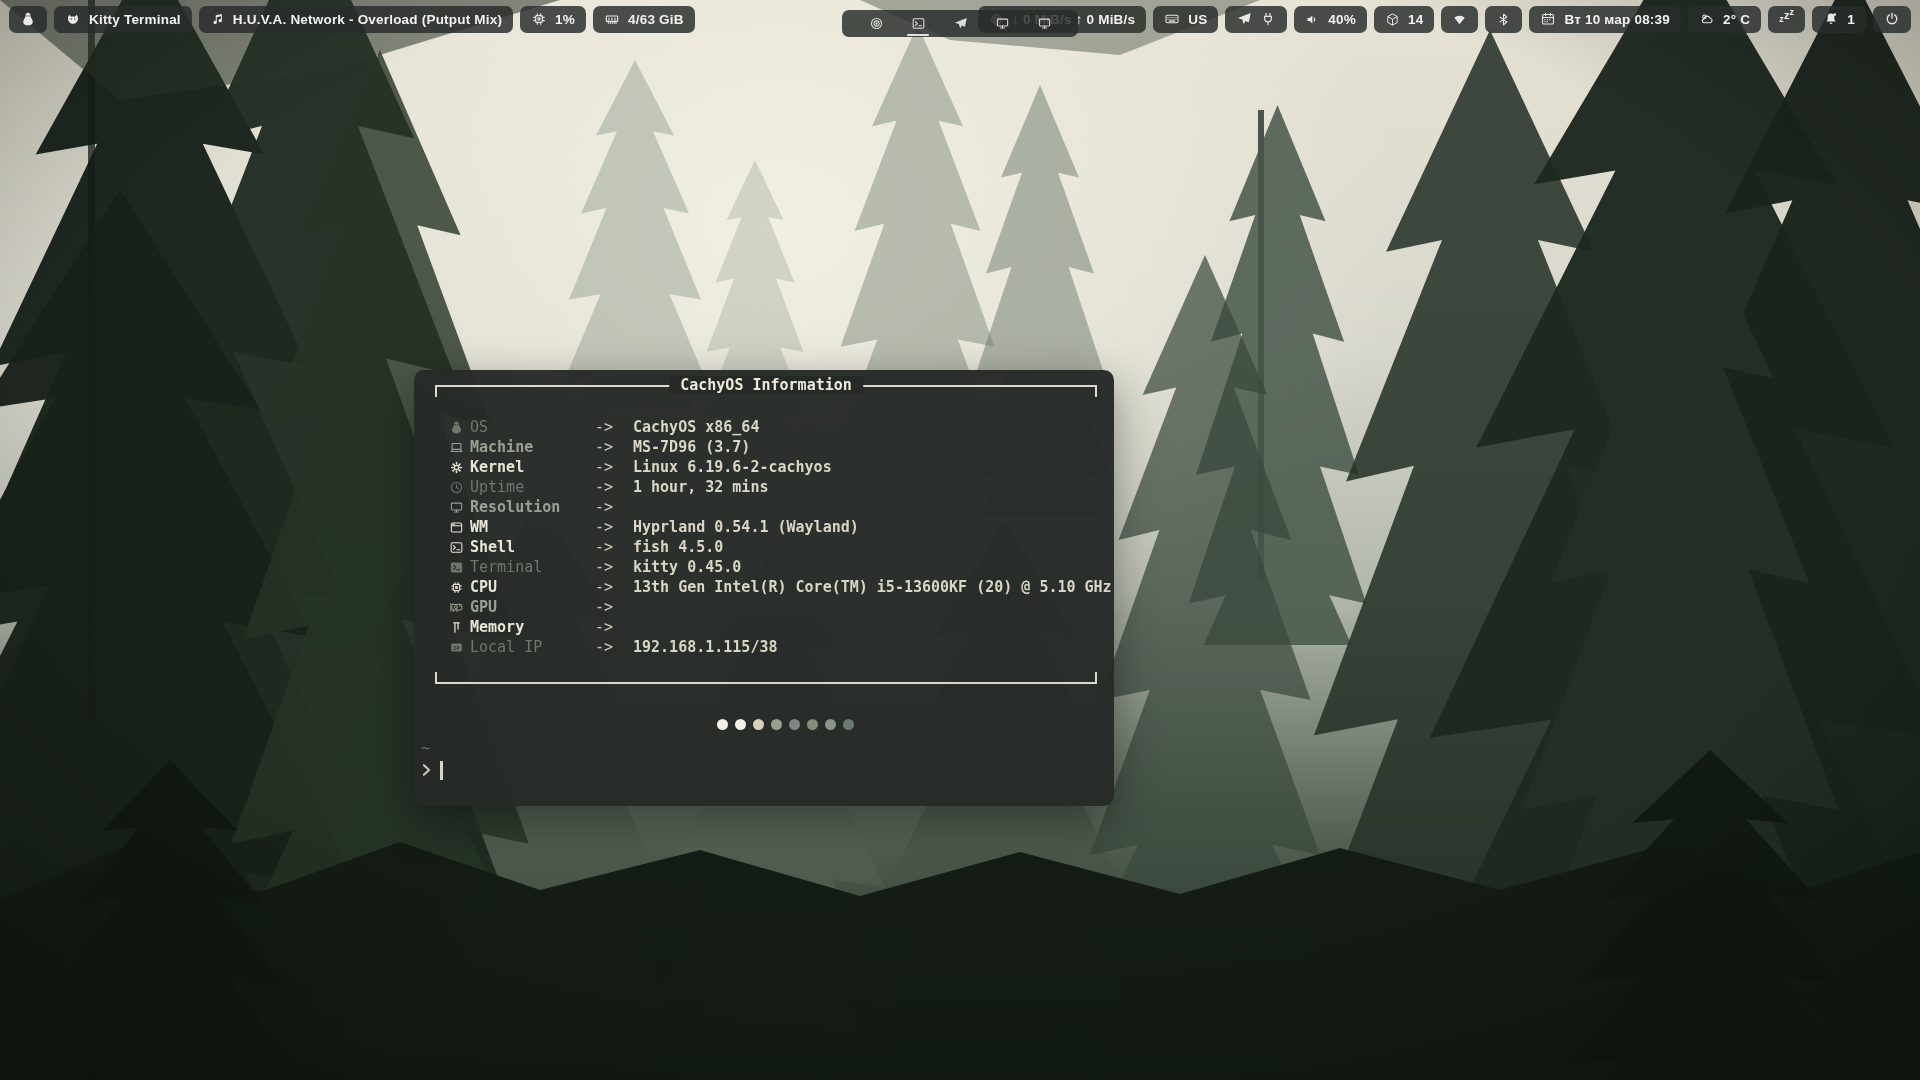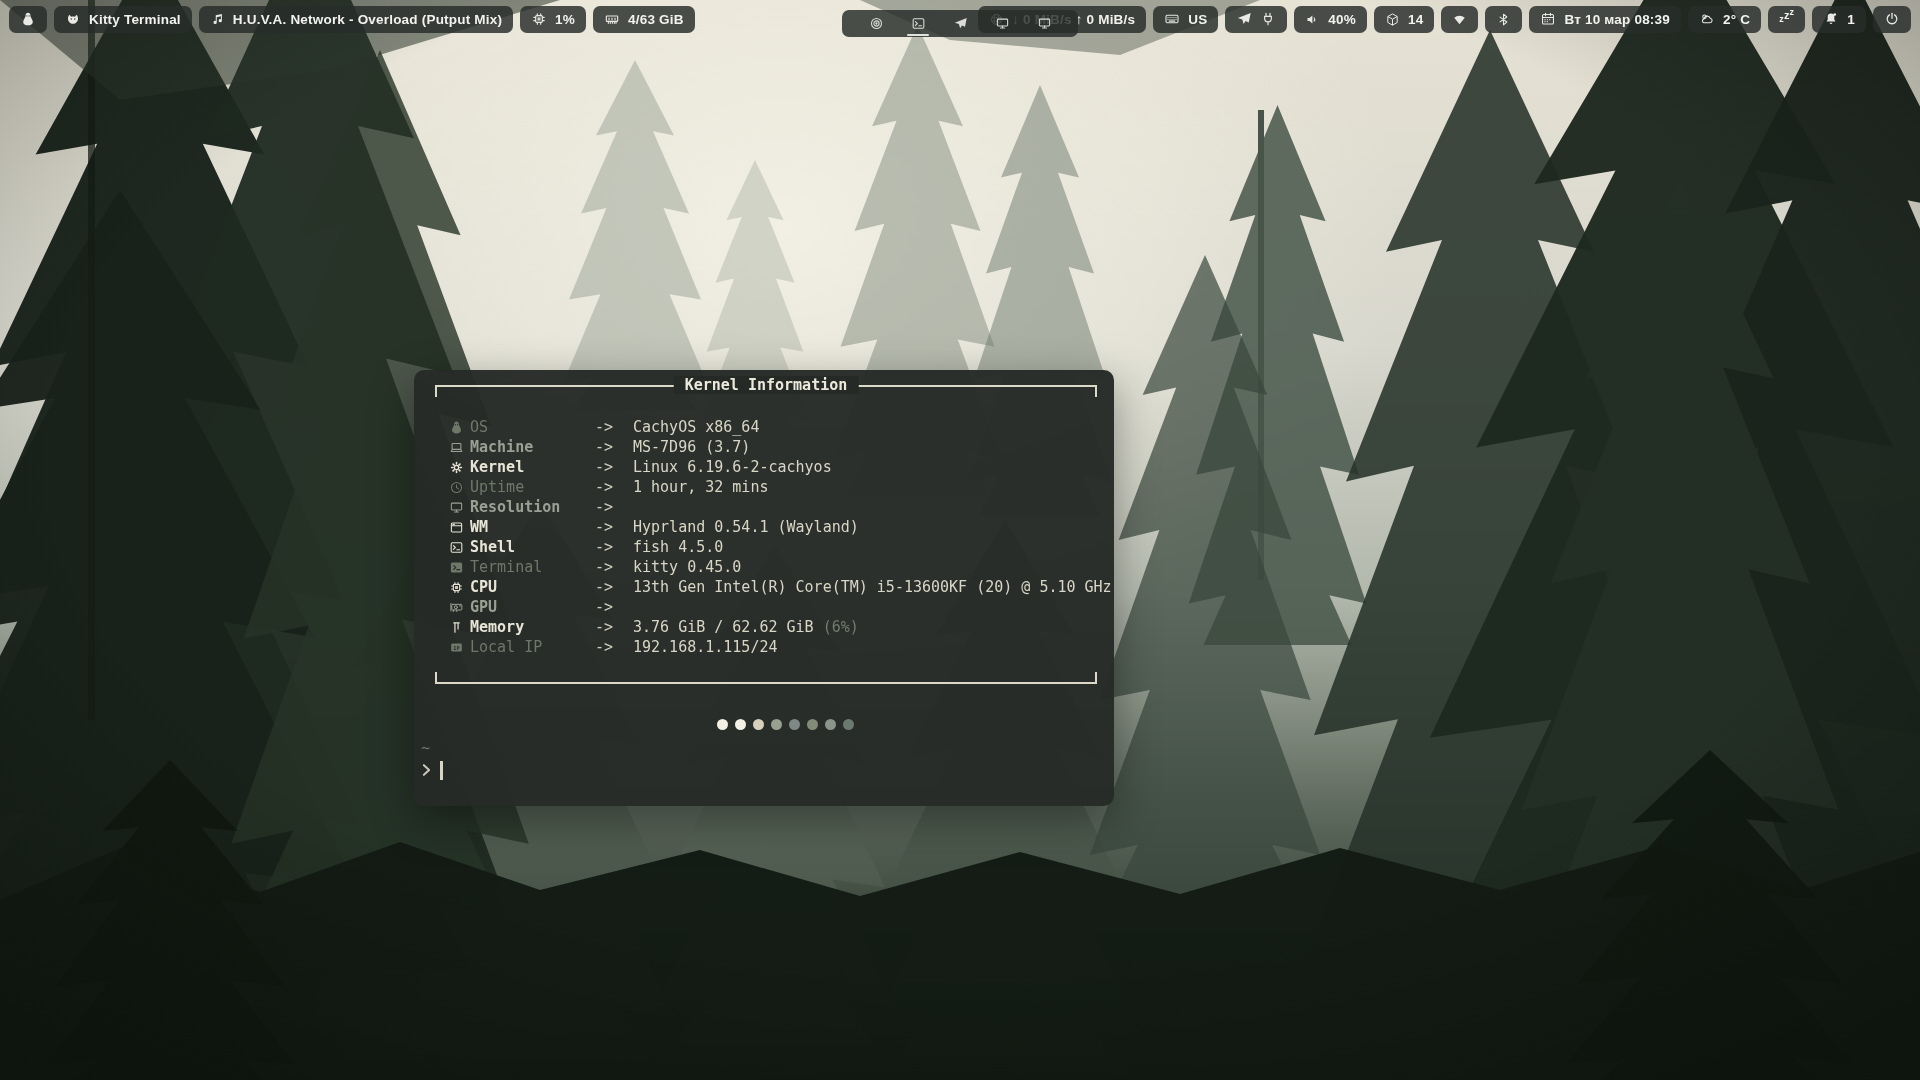--- a/index.html
+++ b/index.html
@@ -45,21 +45,21 @@
   .s-tl { left:0; top:0; } .s-tr { right:0; top:0; }
   .s-bl { left:0; bottom:0; } .s-br { right:0; bottom:0; }
   .fbox-title { position:absolute; top:-9px; left:50%; transform:translateX(-50%);
                 background:#262a27; padding:0 11px; font-weight:700; color:#eceadb;
                 white-space:nowrap; }
   .rows { position:absolute; left:0; right:-22px; top:32px; }
   .frow { display:grid; grid-template-columns:21px 125px 38px auto; align-items:center;
           height:20px; padding-left:14px; white-space:pre; }
   .frow .ficon { width:15px; height:15px; display:block; }
   .frow .arrow { color:#cfccbb; }
-  .frow .val { color:#d9d6c5; }
+  .frow .val { color:#d9d6c5;font-weight:bold; }
   .lbl-dim    { color:#6f7769; }
   .lbl-mid    { color:#9aa092; font-weight:700; }
   .lbl-bright { color:#e8e5d6; font-weight:700; }
   .val-suffix { color:#727b6e; }
   .palette { position:absolute; left:303px; top:349px; display:flex; gap:7px; }
   .dot { width:11px; height:11px; border-radius:50%; }
   .prompt { position:absolute; left:7px; top:367px; line-height:22px; }
   .prompt .cwd { color:#6e766b; }
   .prompt-line { display:flex; align-items:center; height:22px; }
   .chev { width:11px; height:14px; color:#c9c7b8; }
@@ -402,21 +402,21 @@
 
   <div class="terminal">
 
     <div class="fbox">
       <div class="edge e-top"></div>
         <div class="edge e-bottom"></div>
       <div class="stub s-tl"></div>
         <div class="stub s-tr"></div>
       <div class="stub s-bl"></div>
         <div class="stub s-br"></div>
-      <div class="fbox-title">Kernel Information</div>
+      <div class="fbox-title">CachyOS Information</div>
 
       <div class="rows">
         <div class="frow">
           <svg class="ficon lbl-dim">
               <use href="#i-tux"></use>
             </svg>
           <span class="lbl-dim">OS</span>
           <span class="arrow">-&gt;</span>
           <span class="val">CachyOS x86_64</span>
         </div>
@@ -489,29 +489,28 @@
             </svg>
           <span class="lbl-mid">GPU</span>
           <span class="arrow">-&gt;</span>
         </div>
         <div class="frow">
           <svg class="ficon lbl-bright">
               <use href="#i-mem2"></use>
             </svg>
           <span class="lbl-bright">Memory</span>
           <span class="arrow">-&gt;</span>
-          <span class="val"><span>3.76 GiB / 62.62 GiB</span><span class="val-suffix"> (6%)</span></span>
         </div>
         <div class="frow">
           <svg class="ficon lbl-dim">
               <use href="#i-ip"></use>
             </svg>
           <span class="lbl-dim">Local IP</span>
           <span class="arrow">-&gt;</span>
-          <span class="val">192.168.1.115/24</span>
+          <span class="val">192.168.1.115/38</span>
         </div>
       </div>
     </div>
 
     <div class="palette">
       <span class="dot" style="background-color: rgb(242, 239, 228);"></span>
       <span class="dot" style="background-color: rgb(243, 240, 231);"></span>
       <span class="dot" style="background-color: rgb(215, 208, 189);"></span>
       <span class="dot" style="background-color: rgb(152, 161, 144);"></span>
       <span class="dot" style="background-color: rgb(126, 137, 135);"></span>

